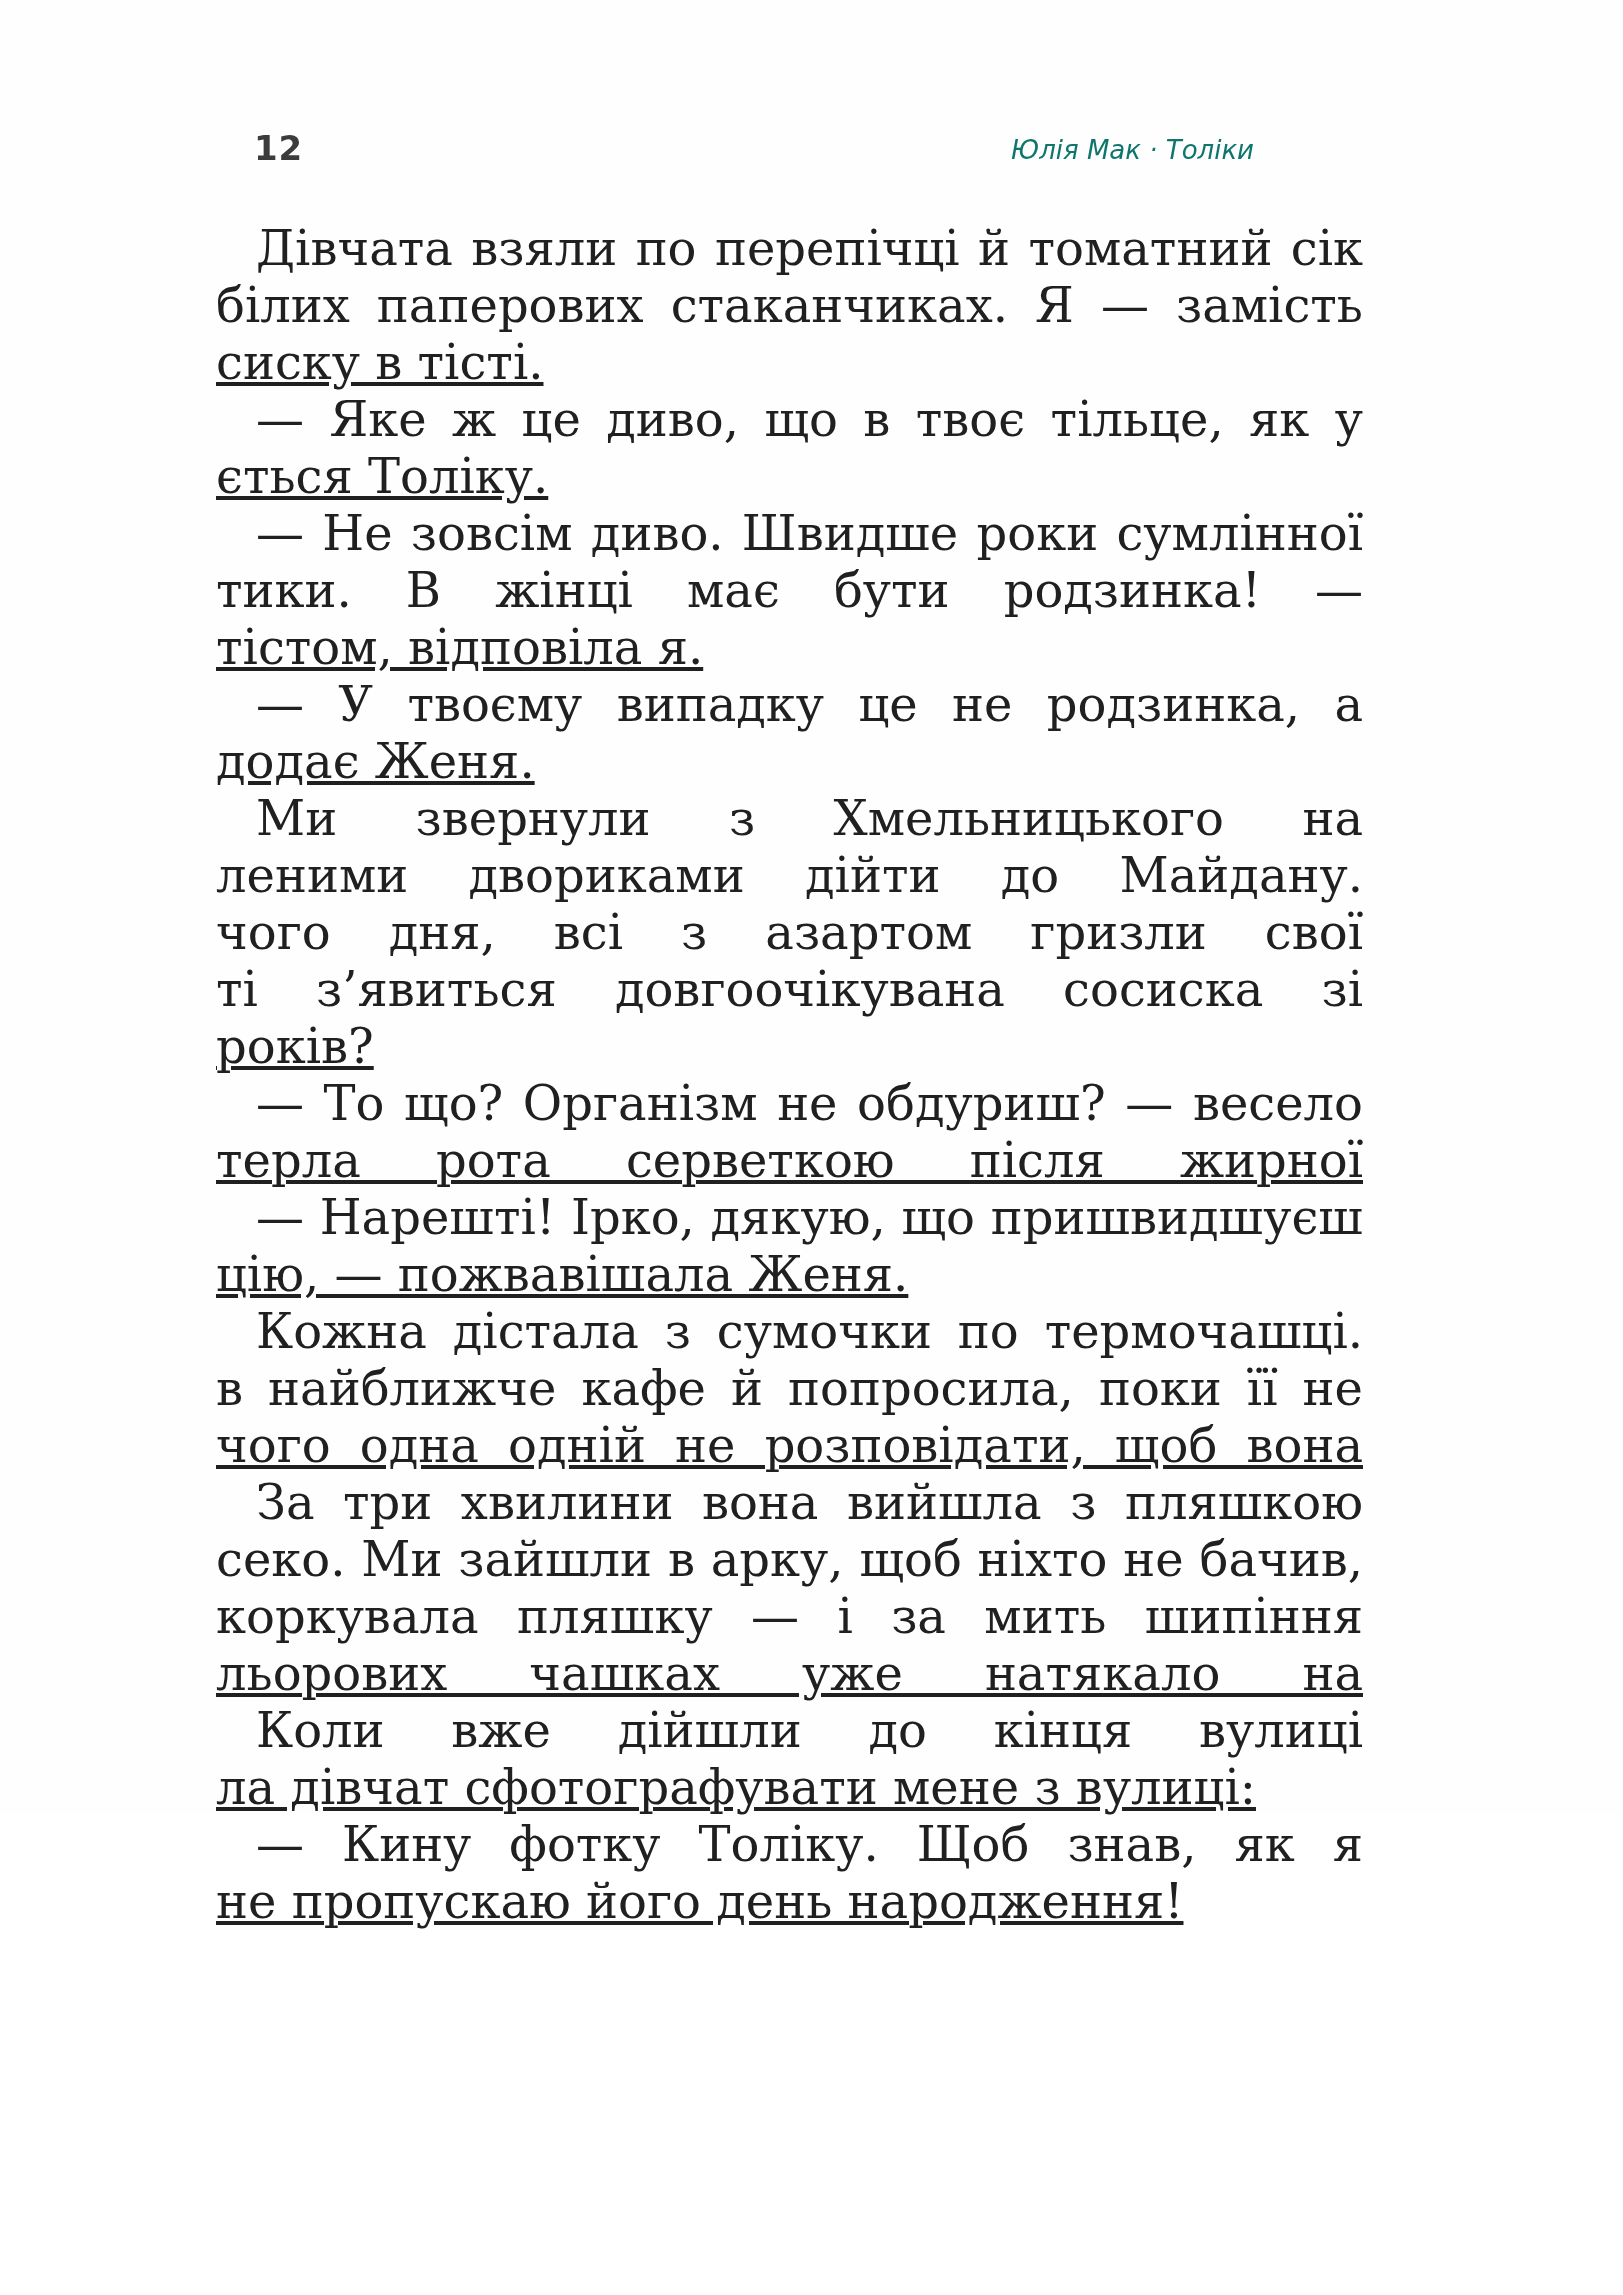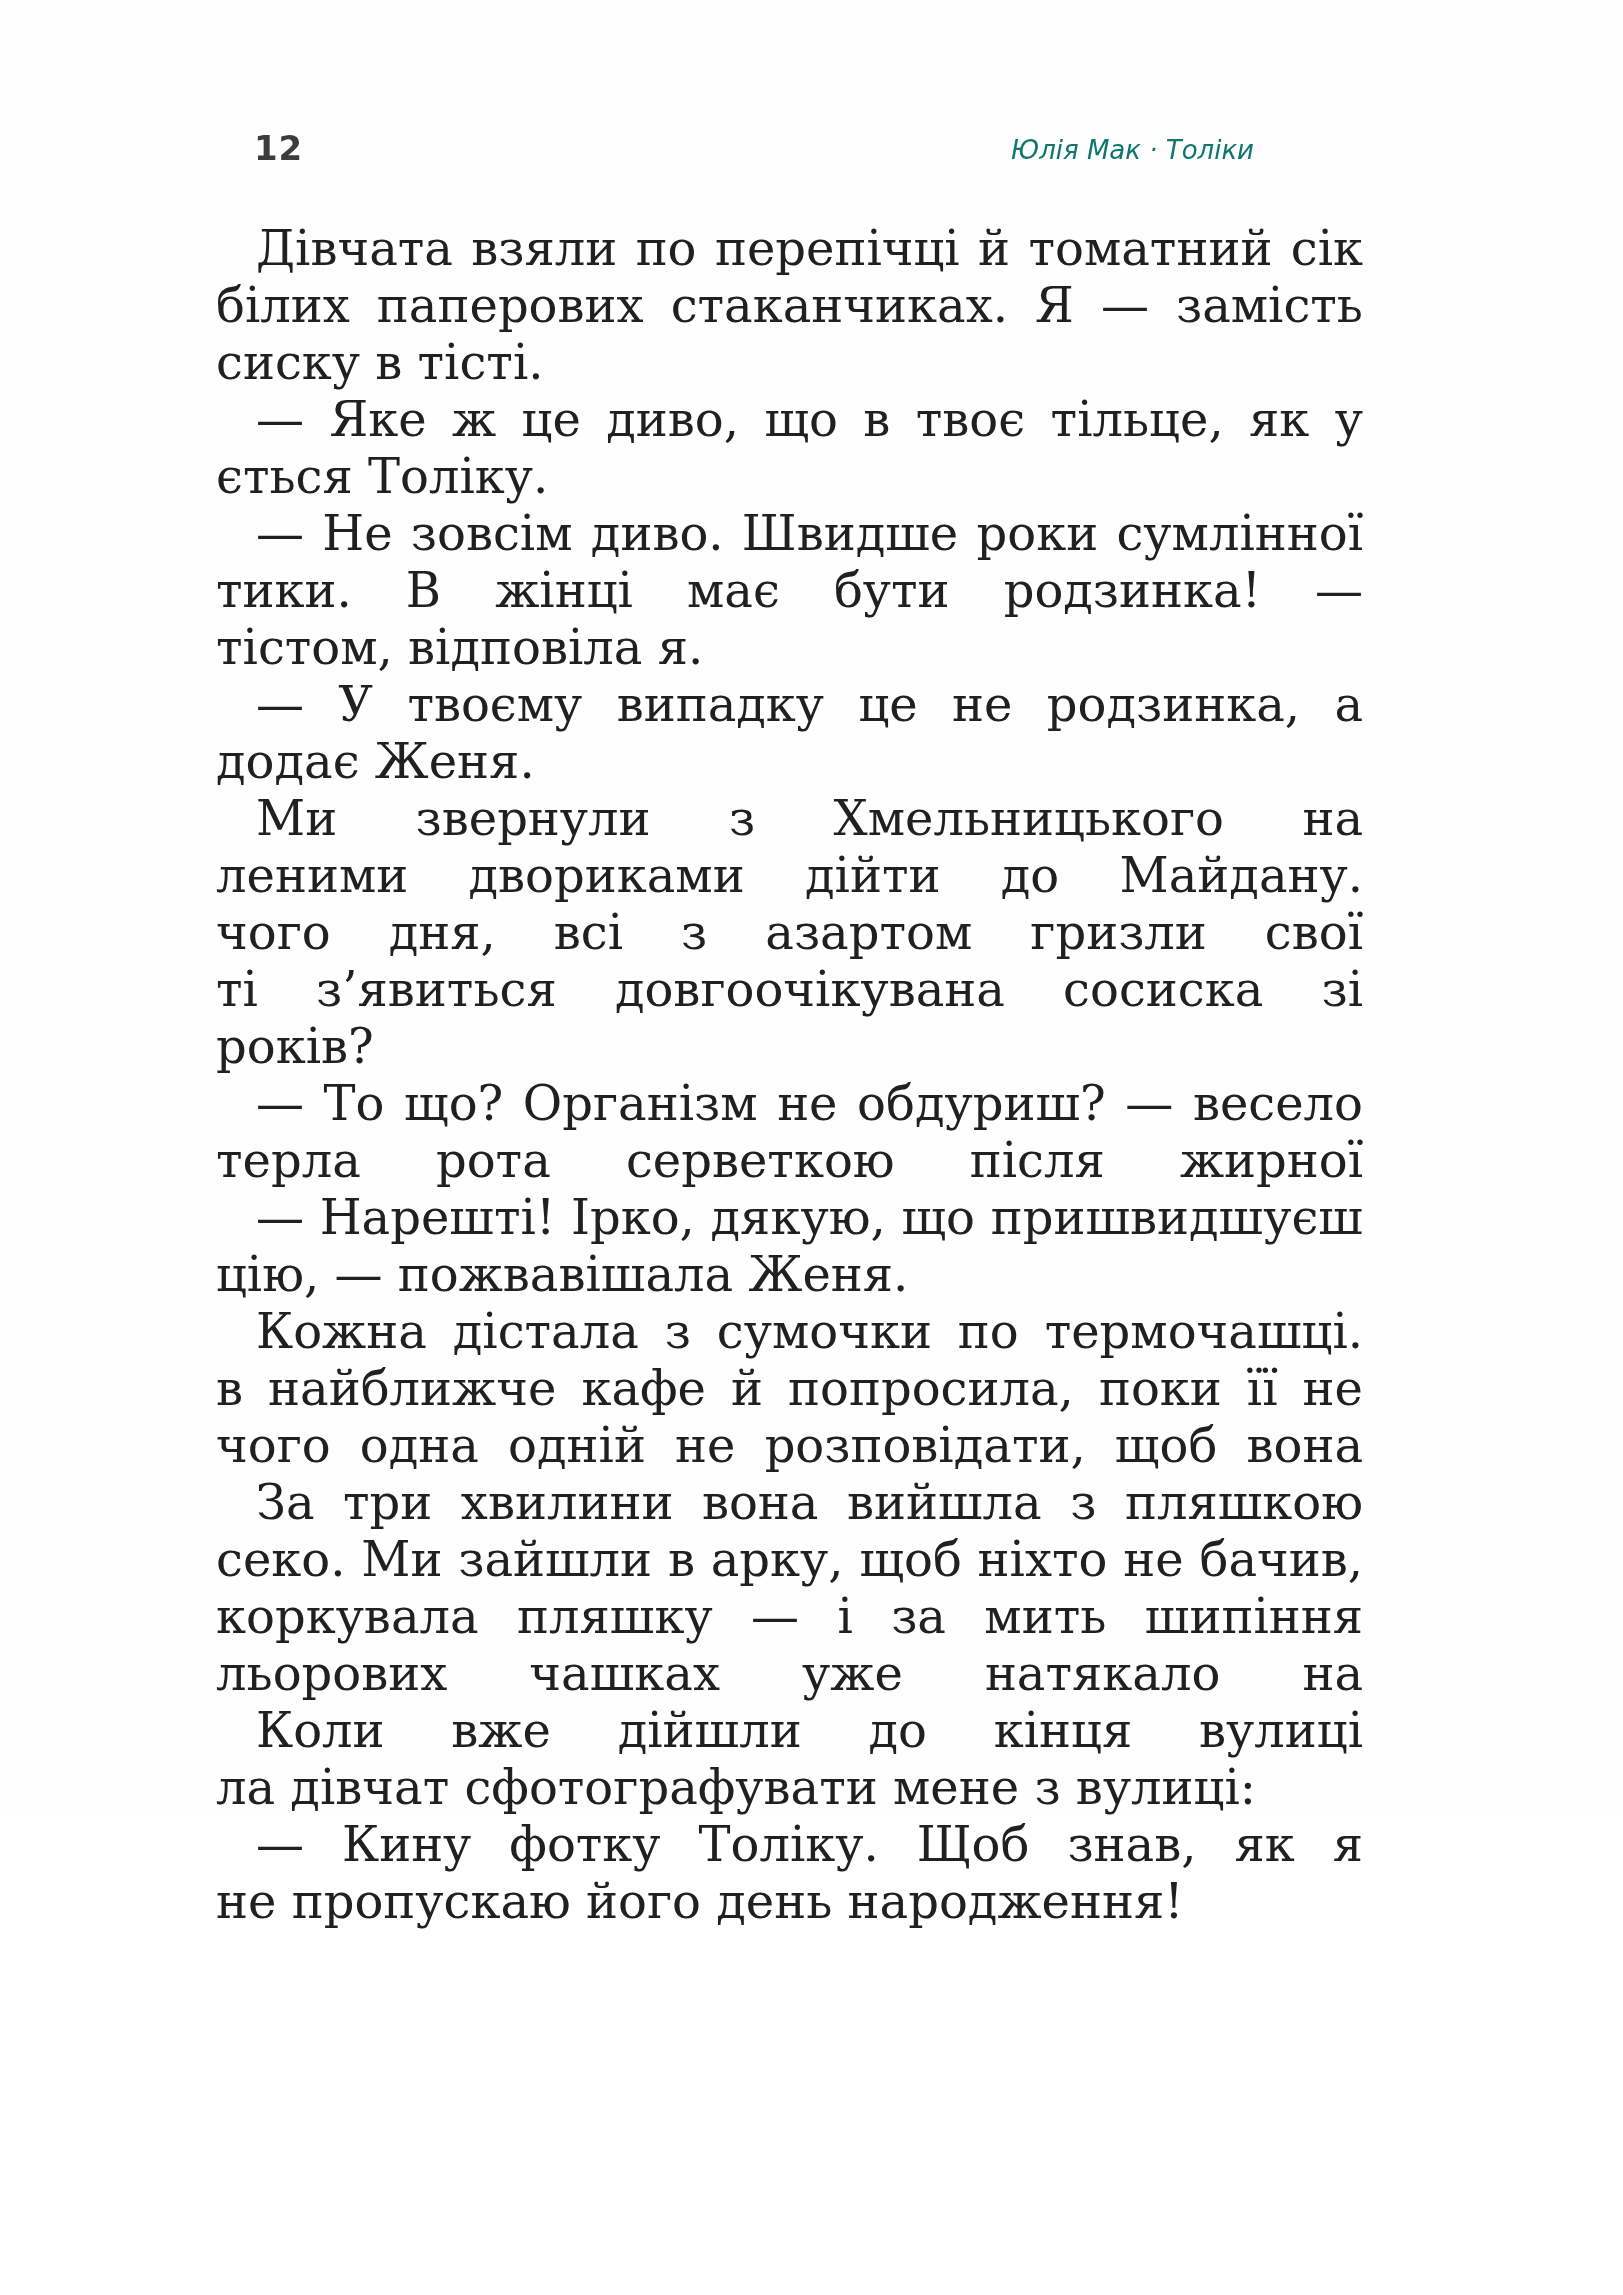--- a/index.html
+++ b/index.html
@@ -58,20 +58,21 @@
     text-align-last: justify;
     -moz-text-align-last: justify;
     white-space: normal;
     hyphens: none;
   }
   .line.indent {
     text-indent: 40px;
   }
   .line.final {
     text-align-last: left;
+    text-decoration: underline;
     -moz-text-align-last: left;
   }
 </style>
 </head>
 <body>
 
 <div class="page">
   <span class="folio">12</span>
   <span class="running-title">Юлія Мак · Толіки</span>
   <main class="text-block" id="text-block">

